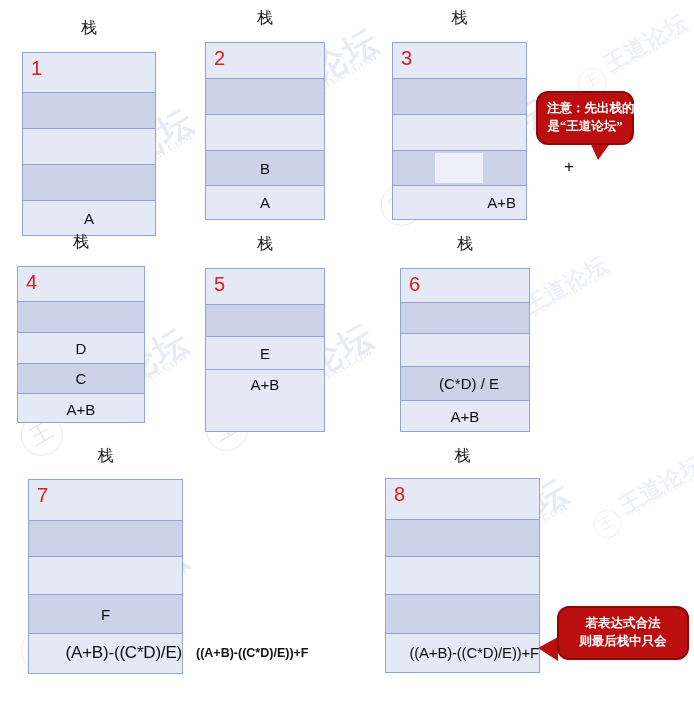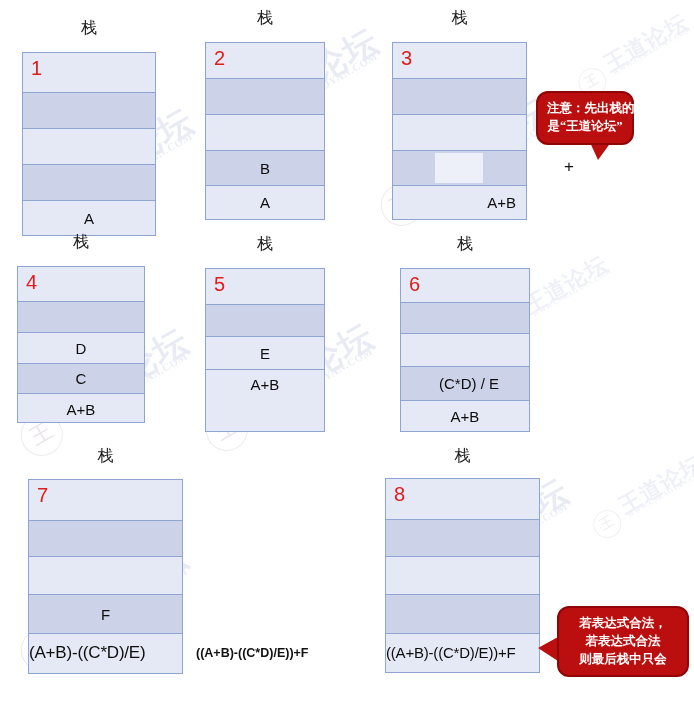--- a/index.html
+++ b/index.html
@@ -82,21 +82,21 @@
     justify-content:center;
     color:#0d0d0d;
     font-size:15px;
     white-space:nowrap;
   }
   .srow:last-child { border-bottom:none; }
   .srow.light { background:#e5e9f5; }
   .srow.dark  { background:#ccd2e8; }
   .srow .cell-text { position:relative; z-index:3; }
   .srow.right { justify-content:flex-end; padding-right:10px; }
-  .srow.fill  { justify-content:flex-start; }
+  .srow.fill  { justify-content:flex-end; }
 
   .idx {
     position:absolute;
     left:8px; top:4px;
     color:#e01b1b;
     font-size:20px;
     font-family:"Liberation Sans", sans-serif;
     z-index:4;
   }
 
@@ -388,18 +388,17 @@
         <span class="cell-text"></span>
       </div>
       <div class="srow light fill" style="height:37px;">
         <span class="cell-text expr-mid">((A+B)-((C*D)/E))+F</span>
       </div>
     </div>
   </div>
 
   <div class="tail tail-left" style="left:538px; top:637px;"></div>
   <div class="callout" style="left:557px; top:606px; width:132px;">
-    <div class="ln">若表达式合法，</div>
     <div class="ln">若表达式合法</div>
     <div class="ln">则最后栈中只会</div>
   </div>
 
 </div>
 
 </body></html>

